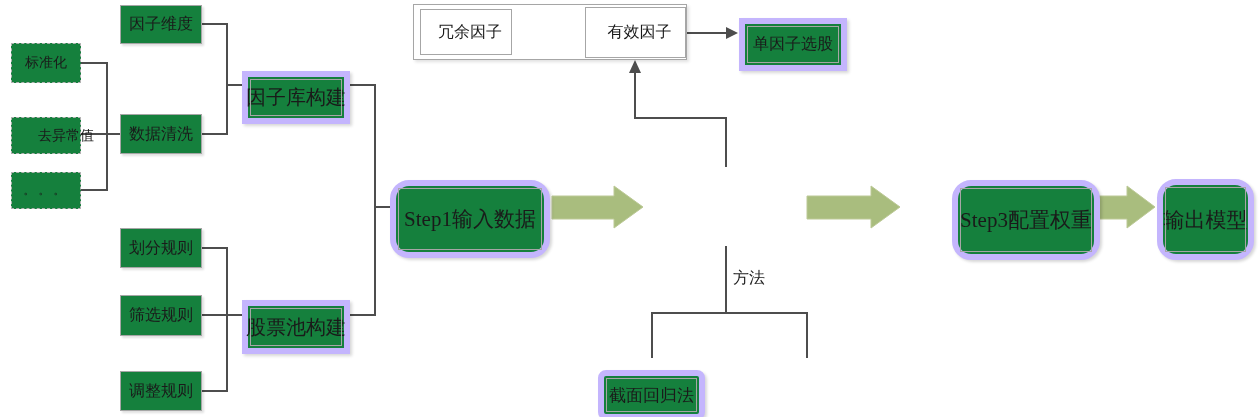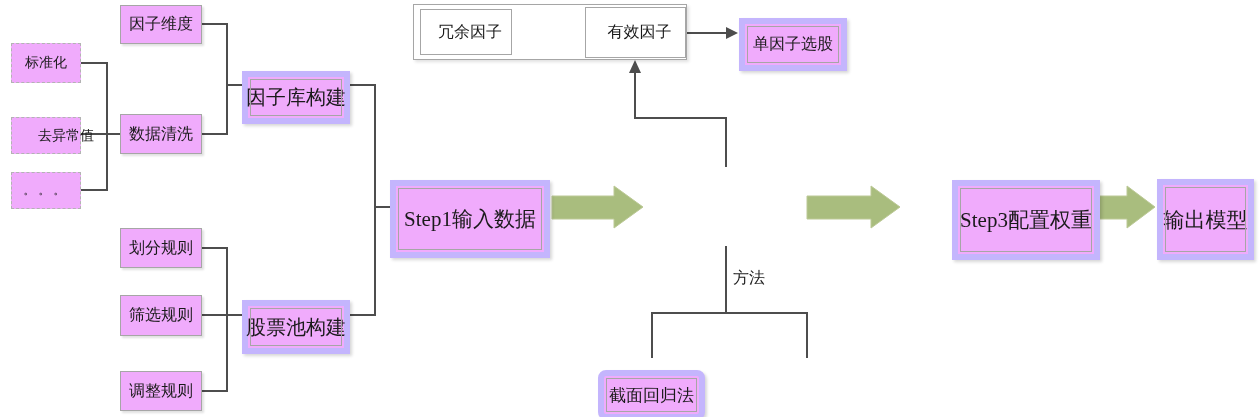--- a/index.html
+++ b/index.html
@@ -7,21 +7,21 @@
     position:relative;
     width:1260px;height:417px;
     background:#ffffff;
     font-family:"Liberation Serif","DejaVu Serif",serif;
     color:#1a1a1a;
     overflow:hidden;
   }
   #wires{position:absolute;left:0;top:0;width:1260px;height:417px;}
   .node{
     position:absolute;
-    background:#f0abfc;
+    background:#15803d;
     display:flex;align-items:center;justify-content:center;
     box-sizing:border-box;
     text-align:center;
     white-space:nowrap;
   }
   .solid{
     border:1px solid #a6a6a6;
     box-shadow:1.5px 1.5px 2px rgba(0,0,0,.12);
     font-size:16px;
   }
@@ -33,21 +33,21 @@
     border:6px solid #c4b5fd;
     box-shadow:2px 2px 3px rgba(0,0,0,.16);
     margin-top:12px;
   }
   .dbl::before{
     content:"";
     position:absolute;inset:2px;
     border:1px solid #a6a6a6;
     pointer-events:none;
   }
-  .step{font-size:21px;}
+  .step{font-size:21px;border-radius:19px;}
   .mid{font-size:20px;}
   .small-dbl{font-size:16px;}
   .method{font-size:17px;}
   .frame{
     position:absolute;
     background:#ffffff;
     border:1px solid #a6a6a6;
     box-sizing:border-box;
     box-shadow:2px 2px 3px rgba(0,0,0,.12);
   }

